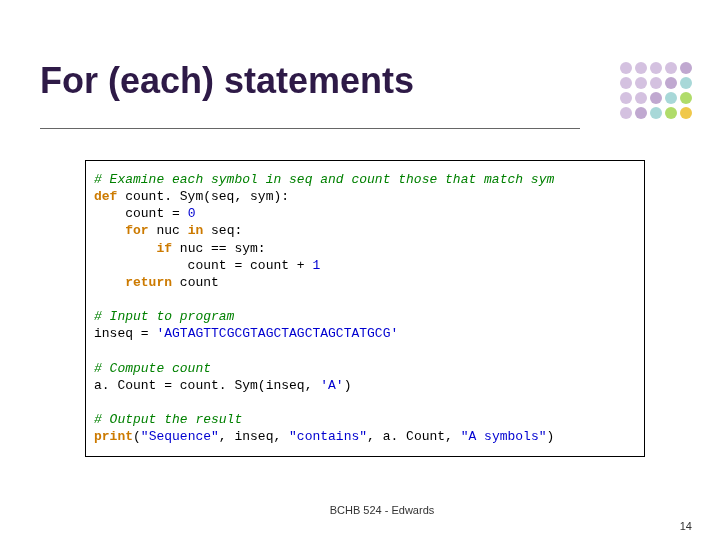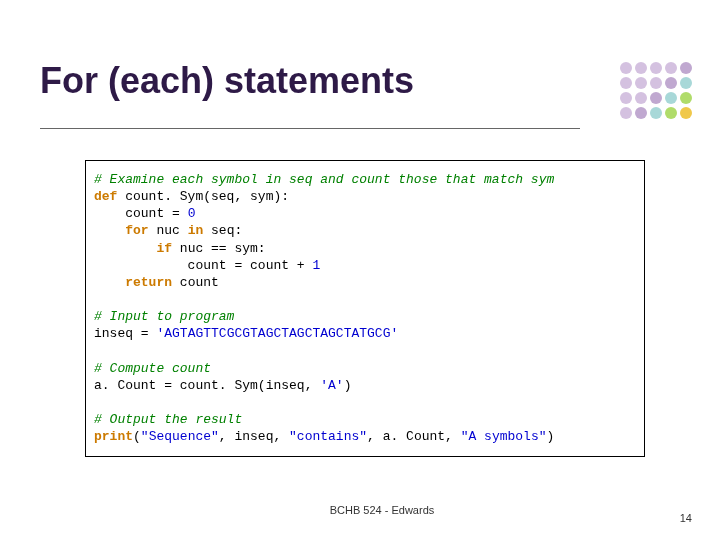--- a/index.html
+++ b/index.html
@@ -9,21 +9,21 @@
   .title { font-size: 36px; font-weight: bold; color: #2e1a47; letter-spacing: 0px; }
   .underline { position: absolute; top: 128px; left: 40px; width: 540px; height: 1px; background: #666; }
   .dot-grid { position: absolute; top: 62px; right: 28px; display: grid; grid-template-columns: repeat(5, 12px); grid-template-rows: repeat(4, 12px); gap: 3px; }
   .dot { width: 12px; height: 12px; border-radius: 50%; }
   .code-box { position: absolute; top: 160px; left: 85px; width: 560px; border: 1px solid #000; padding: 10px 18px 10px 8px; font-family: "Courier New", Courier, monospace; font-size: 13px; line-height: 1.32; white-space: pre; color: #000; }
   .comment { color: #008000; font-style: italic; }
   .kw { color: #cc7a00; font-weight: bold; }
   .num { color: #0000d0; }
   .str { color: #0000d0; }
   .footer { position: absolute; bottom: 24px; left: 0; width: 720px; display: flex; justify-content: center; font-size: 11px; color: #333; padding-left: 44px; }
-  .page-num { position: absolute; bottom: 16px; right: 28px; font-size: 11px; color: #333; }
+  .page-num { position: absolute; bottom: 8px; right: 28px; font-size: 11px; color: #333; }
 </style>
 </head>
 <body>
 
 <div class="slide">
 
   <div class="title-area">
     <h1 class="title">For (each) statements</h1>
   </div>
   <div class="underline"></div>

